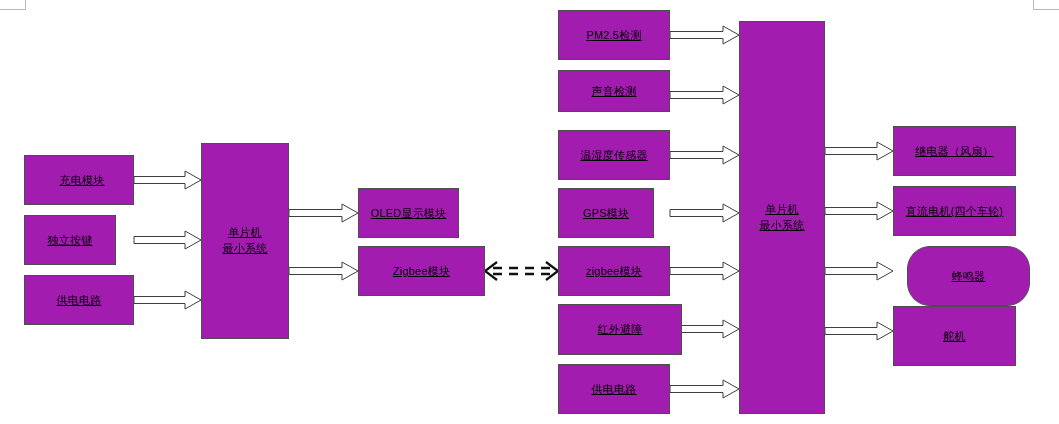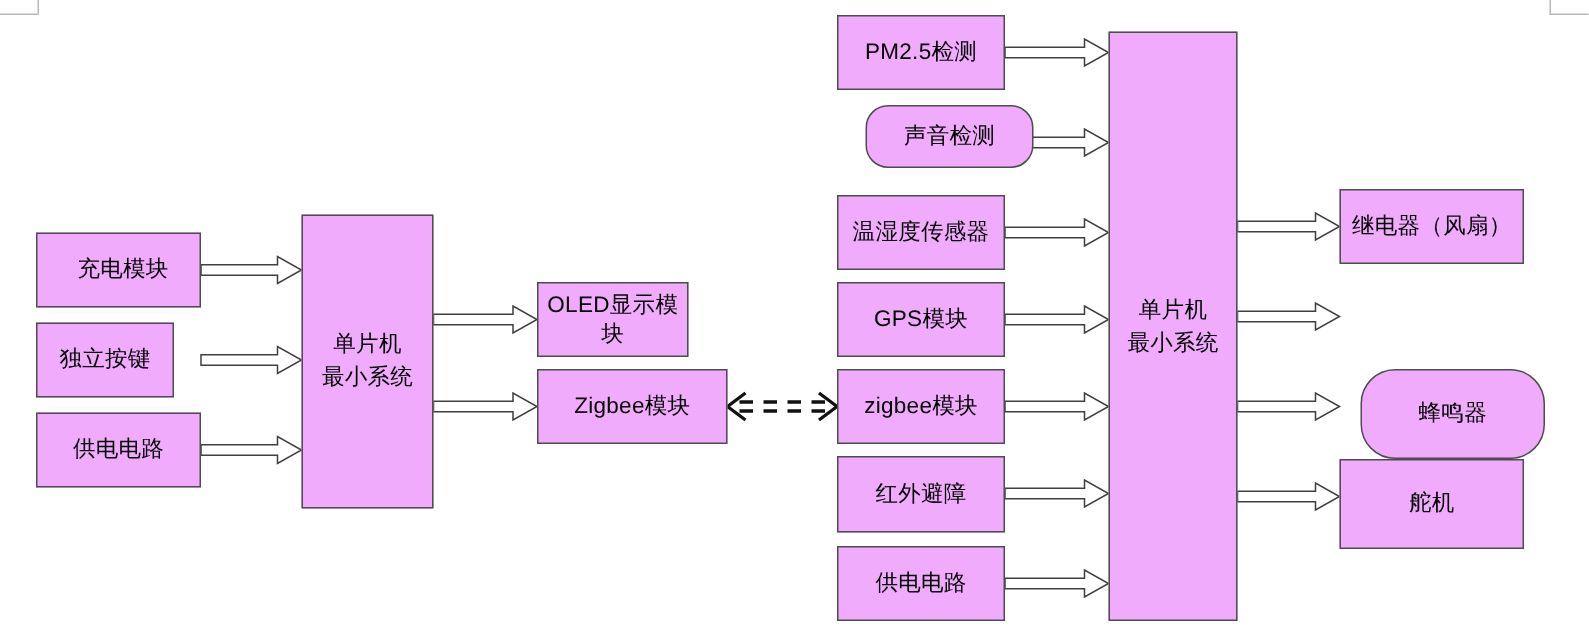--- a/index.html
+++ b/index.html
@@ -24,30 +24,31 @@
     position: absolute;
     left: 0; top: 0;
     width: 1059px;
     height: 424px;
     display: block;
   }
   .node-box {
     position: absolute;
     box-sizing: border-box;
     border: 1px solid #4d4d4d;
-    background: #f0abfc;
+    background: #a21caf;
     display: flex;
     align-items: center;
     justify-content: center;
     text-align: center;
     color: #000000;
-    font-size: 15px;
+    font-size: 11px;
     line-height: 1.28;
     padding: 2px 5px;
     letter-spacing: 0.2px;
+    text-decoration: underline;
   }
   .node-box .node-label {
     display: block;
     width: 100%;
     white-space: pre-line;
   }
   .node-tall .node-label {
     line-height: 1.45;
   }
   .corner-mark {
@@ -129,47 +130,50 @@
   <div class="node-box" style="left: 358px; top: 188px; width: 101px; height: 50px;">
     <span class="node-label">OLED显示模块</span>
   </div>
   <div class="node-box" style="left: 358px; top: 246px; width: 127px; height: 50px;">
     <span class="node-label">Zigbee模块</span>
   </div>
 
   <div class="node-box" style="left: 558px; top: 10px; width: 112px; height: 50px;">
     <span class="node-label">PM2.5检测</span>
   </div>
-  <div class="node-box" style="left: 577px; top: 70px; width: 112px; height: 42px; border-radius: 15px;">
+  <div class="node-box" style="left: 558px; top: 70px; width: 112px; height: 42px;">
     <span class="node-label">声音检测</span>
   </div>
   <div class="node-box" style="left: 558px; top: 130px; width: 112px; height: 50px;">
     <span class="node-label">温湿度传感器</span>
   </div>
-  <div class="node-box" style="left: 558px; top: 188px; width: 112px; height: 50px;">
+  <div class="node-box" style="left: 558px; top: 188px; width: 96px; height: 50px;">
     <span class="node-label">GPS模块</span>
   </div>
   <div class="node-box" style="left: 558px; top: 246px; width: 112px; height: 50px;">
     <span class="node-label">zigbee模块</span>
   </div>
-  <div class="node-box" style="left: 558px; top: 304px; width: 112px; height: 51px; justify-content: center;">
+  <div class="node-box" style="left: 558px; top: 304px; width: 124px; height: 51px; justify-content: center;">
     <span class="node-label">红外避障</span>
   </div>
   <div class="node-box" style="left: 558px; top: 364px; width: 112px; height: 50px;">
     <span class="node-label">供电电路</span>
   </div>
 
   <div class="node-box node-tall" style="left: 739px; top: 21px; width: 86px; height: 393px;">
     <span class="node-label">单片机
 最小系统</span>
   </div>
 
   <div class="node-box" style="left: 893px; top: 126px; width: 123px; height: 50px;">
     <span class="node-label">继电器（风扇）</span>
   </div>
+  <div class="node-box" style="left: 893px; top: 186px; width: 123px; height: 50px;">
+    <span class="node-label">直流电机(四个车轮)</span>
+  </div>
   <div class="node-box" style="left: 907px; top: 246px; width: 123px; height: 60px; border-radius: 23px;">
     <span class="node-label">蜂鸣器</span>
   </div>
   <div class="node-box" style="left: 893px; top: 306px; width: 123px; height: 60px;">
     <span class="node-label">舵机</span>
   </div>
 
 </div>
 
 </body></html>

